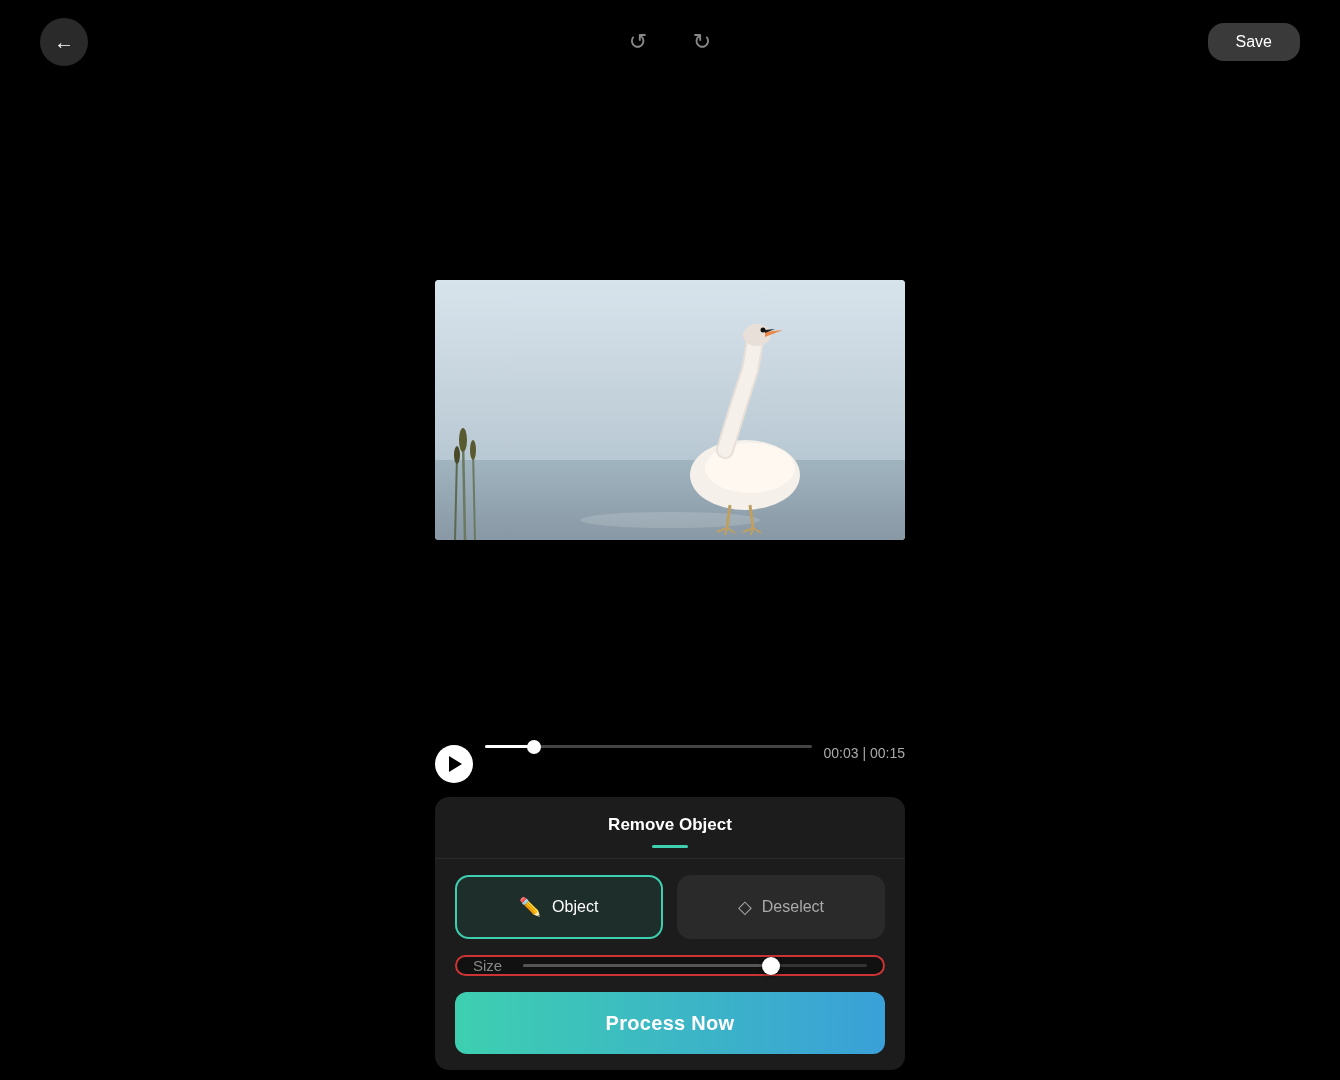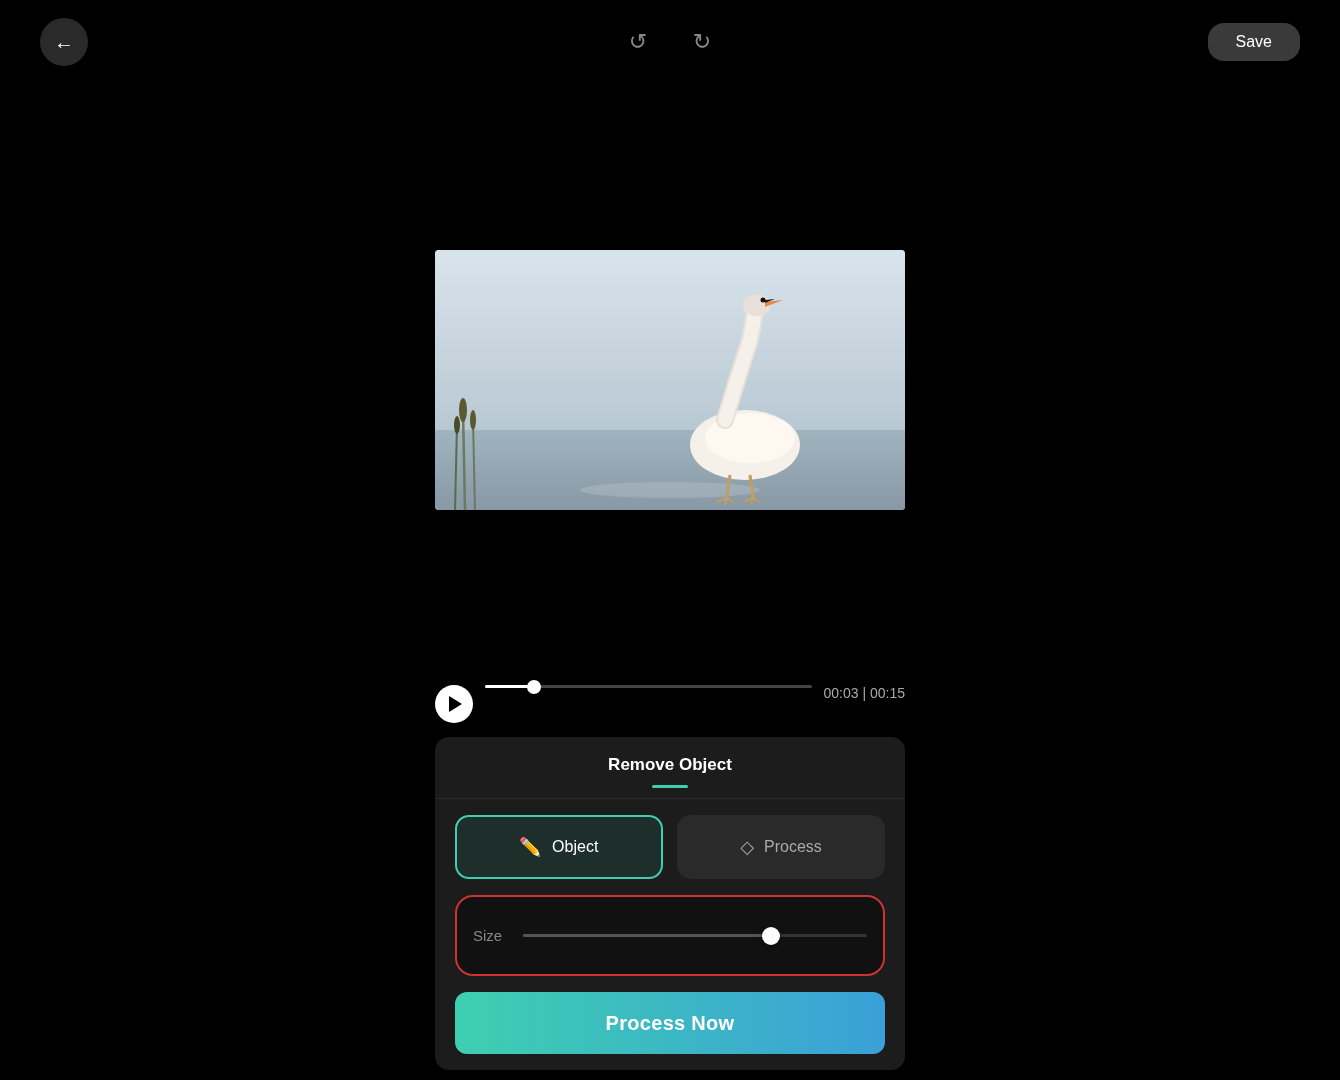--- a/index.html
+++ b/index.html
@@ -267,21 +267,21 @@
     .tool-btn .btn-icon {
       font-size: 18px;
     }
 
     
     .size-slider-container {
       width: 430px;
       background: #111;
       border: 2px solid #cc3333;
       border-radius: 18px;
-      padding: 30px 16px;
+      padding: 0 16px;
       display: flex;
       align-items: center;
       gap: 14px;
       margin-bottom: 16px;
     }
 
     .size-label {
       color: #888;
       font-size: 15px;
       min-width: 36px;
@@ -425,21 +425,21 @@
       <div class="panel-indicator"></div>
     </div>
 
     <div class="tool-buttons">
       <button class="tool-btn active">
         <span class="btn-icon">✏️</span>
         <span>Object</span>
       </button>
       <button class="tool-btn">
         <span class="btn-icon">◇</span>
-        <span>Process</span>
+        <span>Deselect</span>
       </button>
     </div>
 
     <div class="size-slider-container">
       <span class="size-label">Size</span>
       <div class="slider-track">
         <div class="slider-fill"></div>
         <div class="slider-thumb"></div>
       </div>
     </div>

